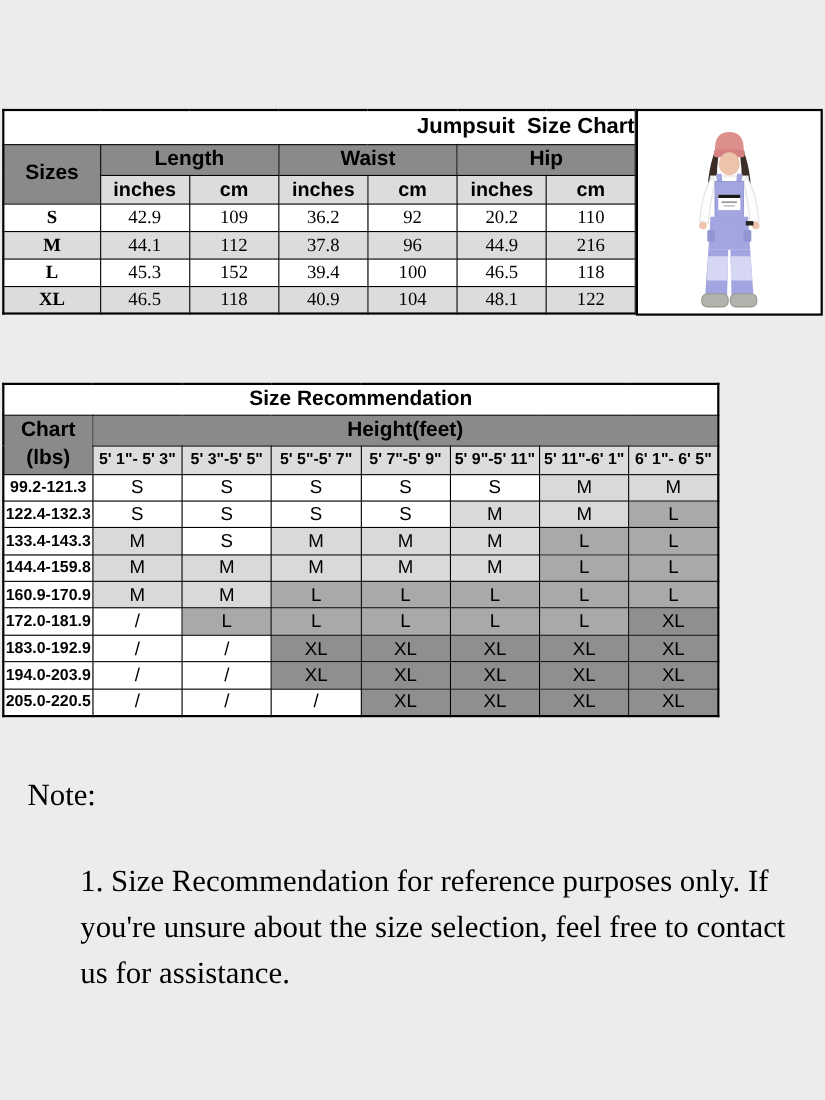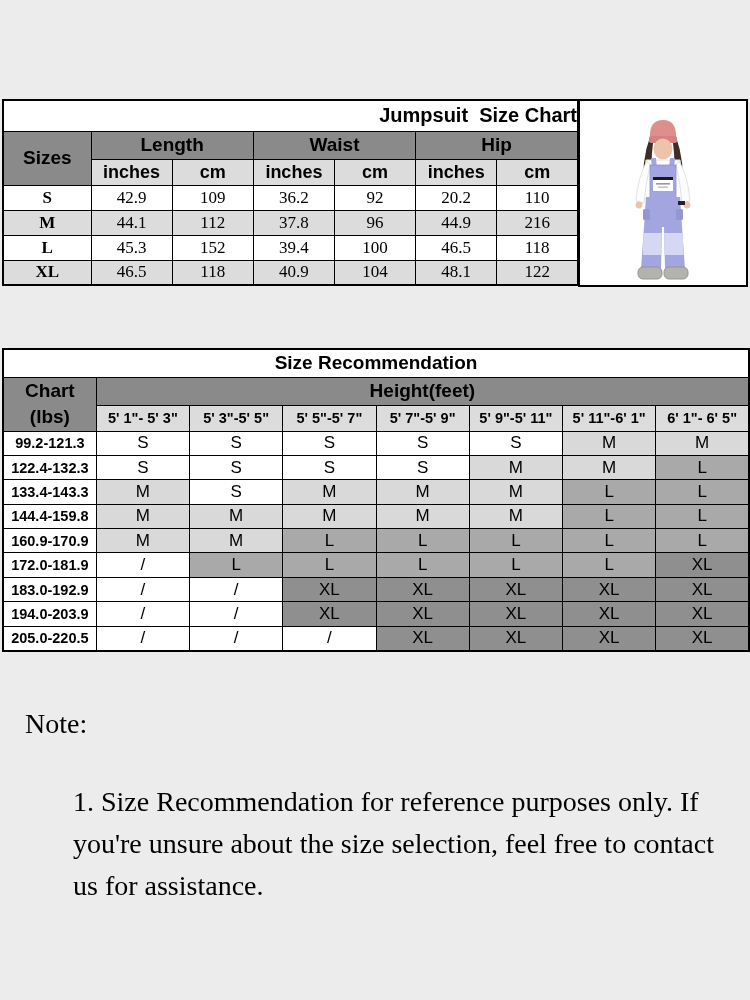--- a/index.html
+++ b/index.html
@@ -36,21 +36,21 @@
 
   
   .model-box {
     position: absolute; left: 578px; top: 99px;
     width: 170px; height: 188px;
     background: #fff; border: 2px solid #000;
   }
 
   
   .chart2-wrap { position: absolute; left: 2px; top: 348px; }
-  #rec-chart { width: 748px; border: 2px solid #000; }
+  #rec-chart { width: 652px; border: 2px solid #000; }
   #rec-chart .title-cell {
     background: #fff; height: 28px;
     font-size: 19px; font-weight: bold; text-align: center;
   }
   #rec-chart th { text-align: center; font-weight: bold; }
   #rec-chart .weight-hdr {
     background: #8a8a8a; font-size: 19px; width: 95px; line-height: 1.35;
   }
   #rec-chart .height-hdr { background: #8a8a8a; font-size: 19px; height: 28px; }
   #rec-chart th.range { background: #dcdcdc; font-size: 14.5px; height: 26px; }

